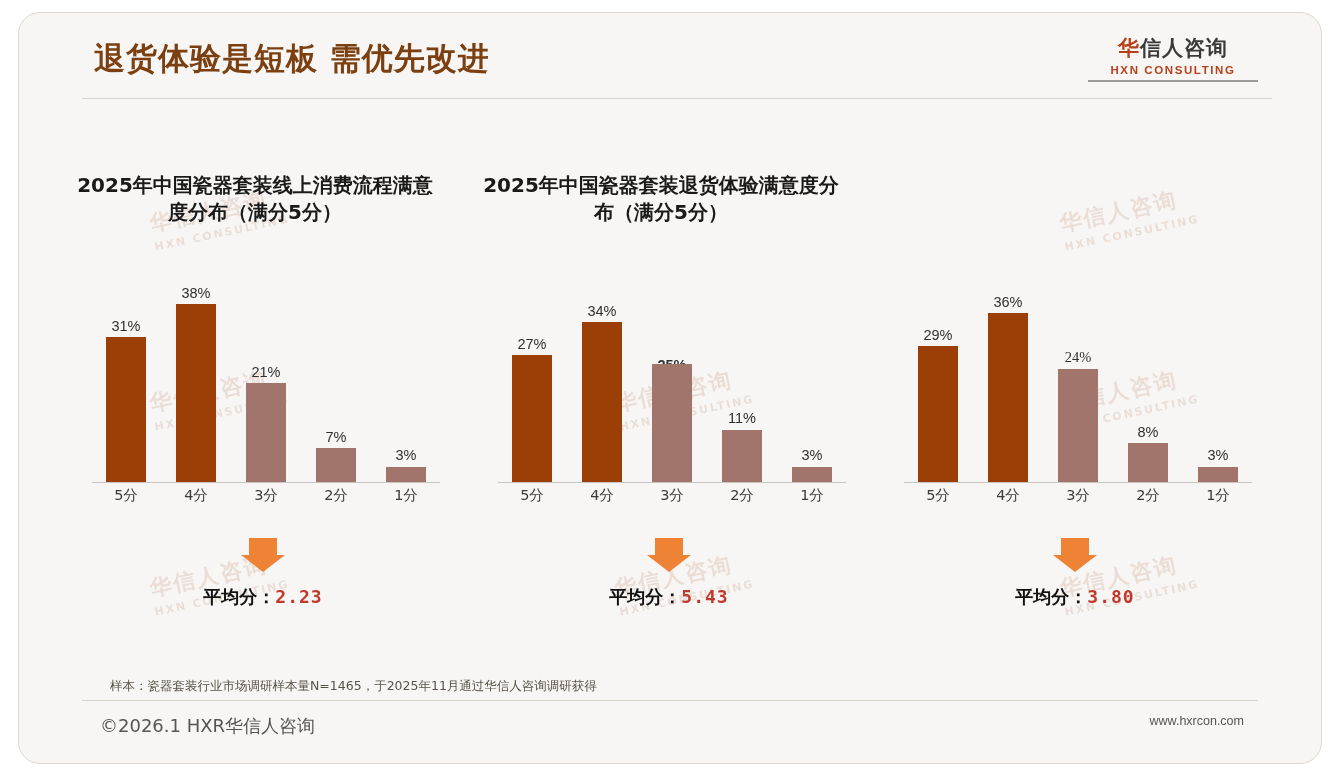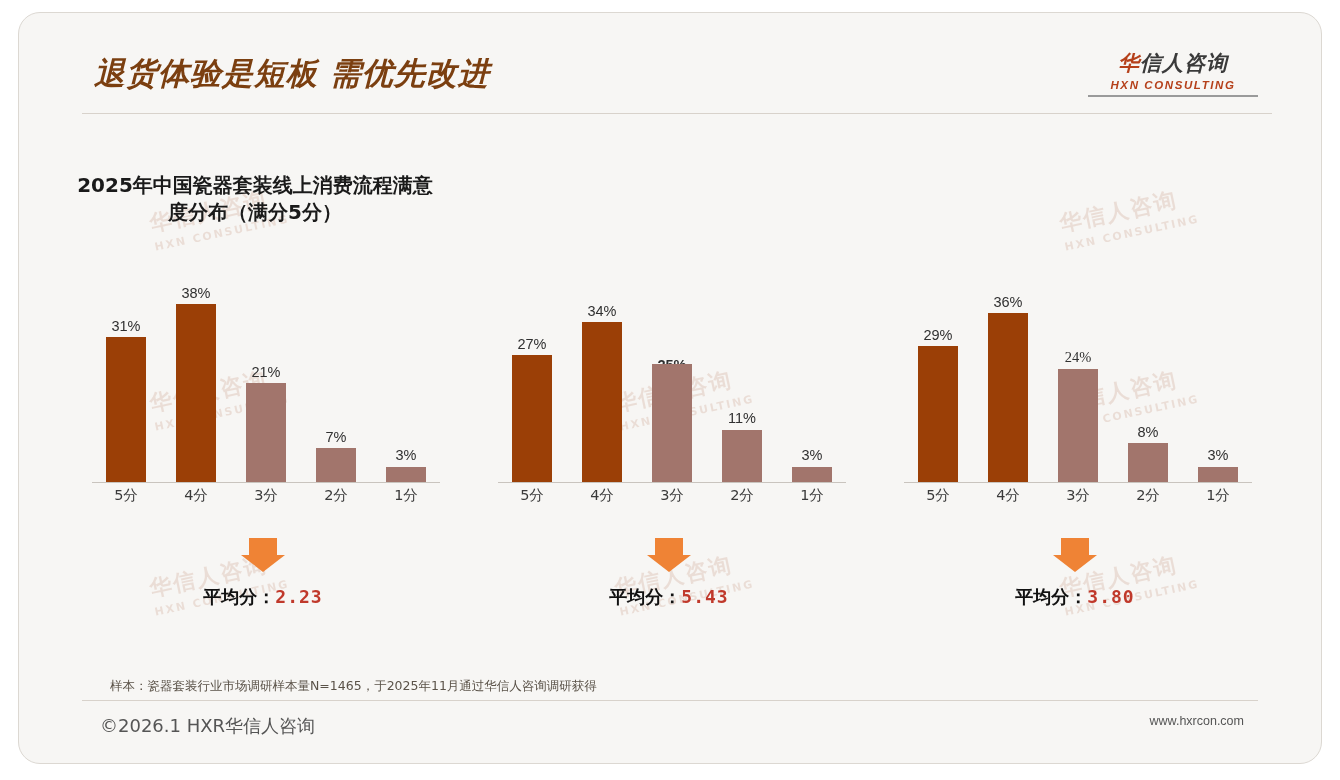--- a/index.html
+++ b/index.html
@@ -23,24 +23,23 @@
     height: 752px;
     background: #f7f6f4;
     border: 1px solid #dcd8d2;
     border-radius: 22px;
     box-sizing: border-box;
   }
   
   .header {
     position: absolute;
     left: 60px;
-    top: 45px;
+    top: 30px;
     width: 1220px;
     height: 80px;
-    font-style: italic;
   }
   .title {
     position: absolute;
     left: 34px;
     top: 8px;
     font-size: 31px;
     font-weight: bold;
     color: #7b3f10;
     letter-spacing: 1px;
     font-family: "DejaVu Sans", "Liberation Sans", sans-serif;
@@ -345,20 +344,21 @@
         </div>
       </div>
       <div class="arrow">
         <div class="arrow-stem"></div>
         <div class="arrow-head"></div>
       </div>
       <div class="avg"><span>平均分：</span><span class="val">2.23</span></div>
     </div>
 
     <div class="panel">
+      <div class="panel-title">2025年中国瓷器套装退货体验满意度分布（满分5分）</div>
       <div class="chart">
         <div class="plot">
           <div class="bar-col" style="left:6px;">
             <div class="bar-label" style="bottom:130px;">27%</div>
             <div class="bar dark" style="height:127px;"></div>
           </div>
           <div class="bar-col" style="left:76px;">
             <div class="bar-label" style="bottom:163px;">34%</div>
             <div class="bar dark" style="height:160px;"></div>
           </div>

